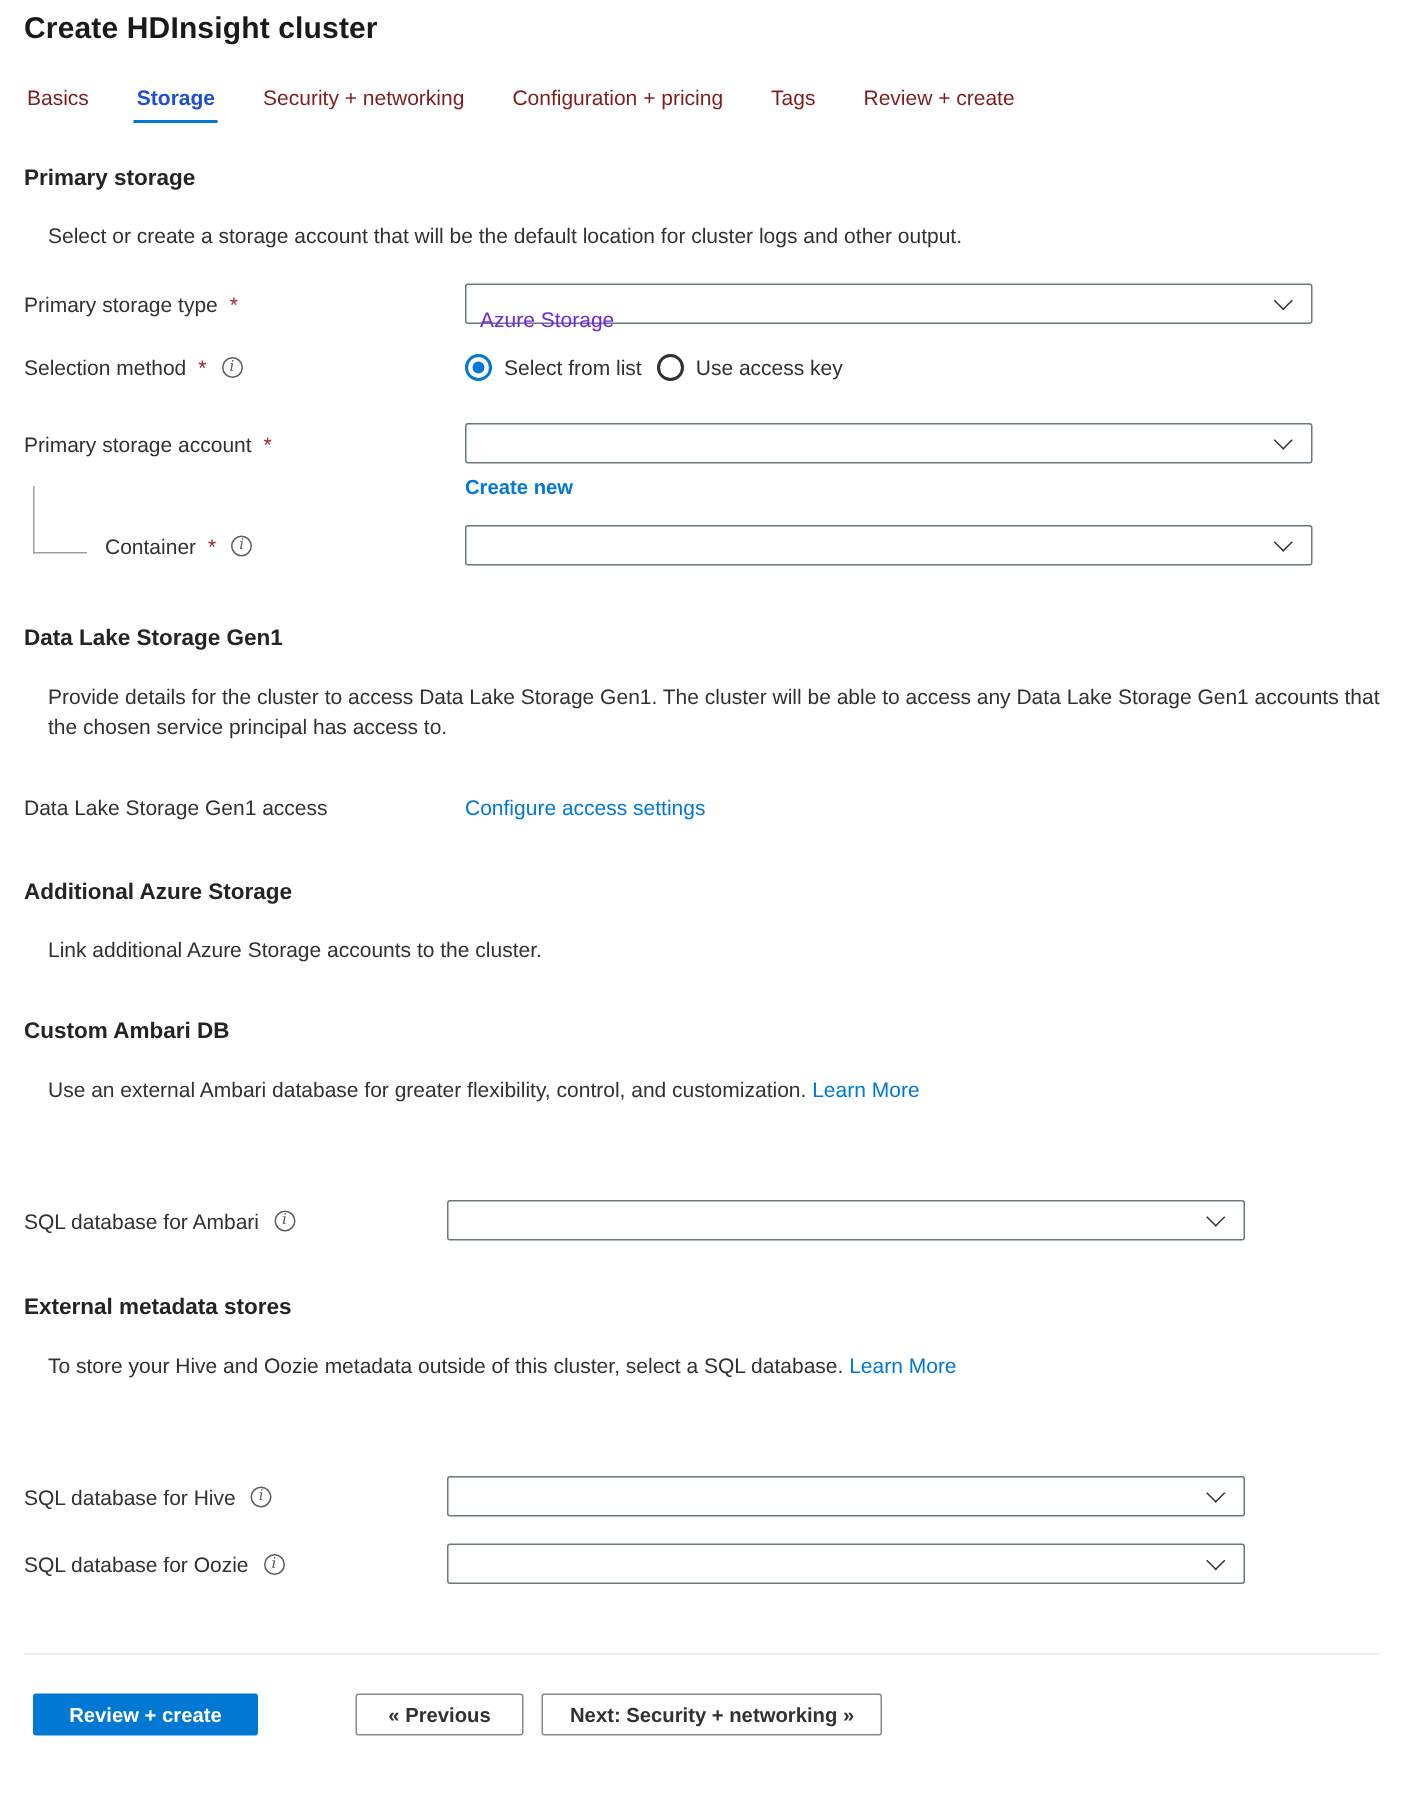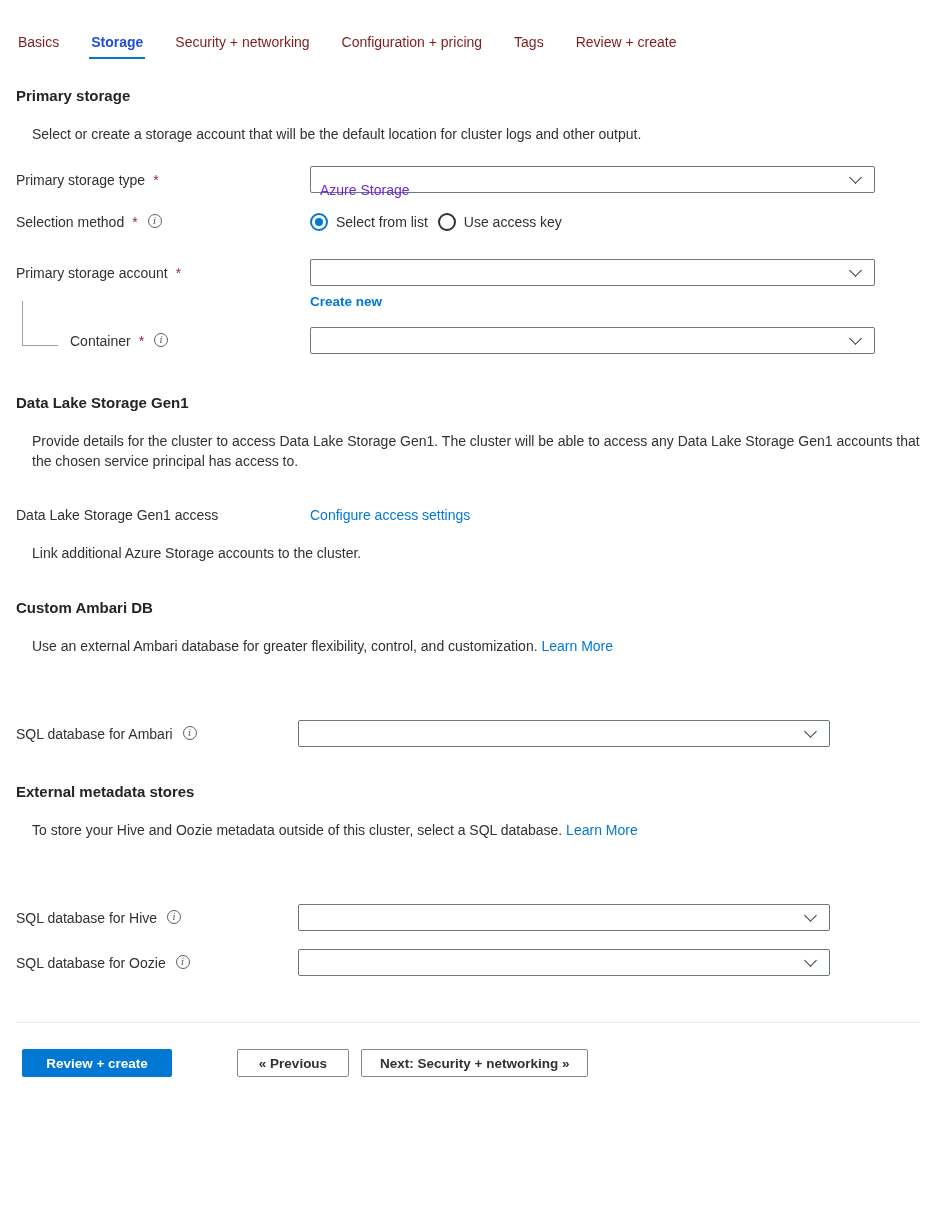--- a/index.html
+++ b/index.html
@@ -18,21 +18,21 @@
   .tab { padding: 4px 2px 7px 2px; color: #7f1d1d; cursor: pointer; border-bottom: 2px solid transparent; }
   .tab.active { font-weight: 700; color: #1d4ed8; border-bottom: 2px solid #0078d4; }
 
   p.desc { margin-top: 20px; line-height: 20px; max-width: 906px; color: #323130; }
   .section-heading { font-size: 15px; font-weight: 700; color: #252423; }
 
   a.link { color: #0078d4; text-decoration: none; cursor: pointer; }
 
   
   .form-row { display: flex; align-items: center; }
-  .label-col { flex: 0 0 294px; display: flex; gap: 6px; }
+  .label-col { flex: 0 0 294px; display: flex; align-items: center; gap: 6px; }
   .label-col.narrow { flex: 0 0 282px; }
   .req { color: #a4262c; margin-left: 2px; }
 
   .info-icon {
     display: inline-flex; align-items: center; justify-content: center;
     width: 14px; height: 14px; border-radius: 50%;
     border: 1px solid #605e5c; color: #605e5c;
     font-family: "DejaVu Serif", serif; font-style: italic;
     font-size: 10px; line-height: 1; margin-left: 4px; flex: 0 0 auto;
   }
@@ -92,20 +92,21 @@
   .mt-18 { margin-top: 18px; }
   .mt-40 { margin-top: 40px; }
   .mt-36 { margin-top: 36px; }
   .mt-64 { margin-top: 64px; }
 </style>
 </head>
 <body>
 
 <div class="page">
 
+  <h1 class="page-title">Create HDInsight cluster</h1>
 
   <div class="tabs">
     <div class="tab">Basics</div>
     <div class="tab active">Storage</div>
     <div class="tab">Security + networking</div>
     <div class="tab">Configuration + pricing</div>
     <div class="tab">Tags</div>
     <div class="tab">Review + create</div>
   </div>
 
@@ -172,20 +173,21 @@
   <div class="section-heading mt-40">Data Lake Storage Gen1</div>
   <p class="desc mt-12">Provide details for the cluster to access Data Lake Storage Gen1. The cluster will be able to access any Data Lake Storage Gen1 accounts that the chosen service principal has access to.</p>
 
   <div class="form-row mt-36">
     <div class="label-col">
       <span>Data Lake Storage Gen1 access</span>
     </div>
     <a class="link">Configure access settings</a>
   </div>
 
+  <div class="section-heading mt-40">Additional Azure Storage</div>
   <p class="desc mt-12">Link additional Azure Storage accounts to the cluster.</p>
 
   <div class="section-heading mt-36">Custom Ambari DB</div>
   <p class="desc mt-12"><span>Use an external Ambari database for greater flexibility, control, and customization.</span> <a class="link">Learn More</a></p>
 
   <div class="form-row mt-64">
     <div class="label-col narrow">
       <span>SQL database for Ambari</span>
       <span class="info-icon">i</span>
     </div>

